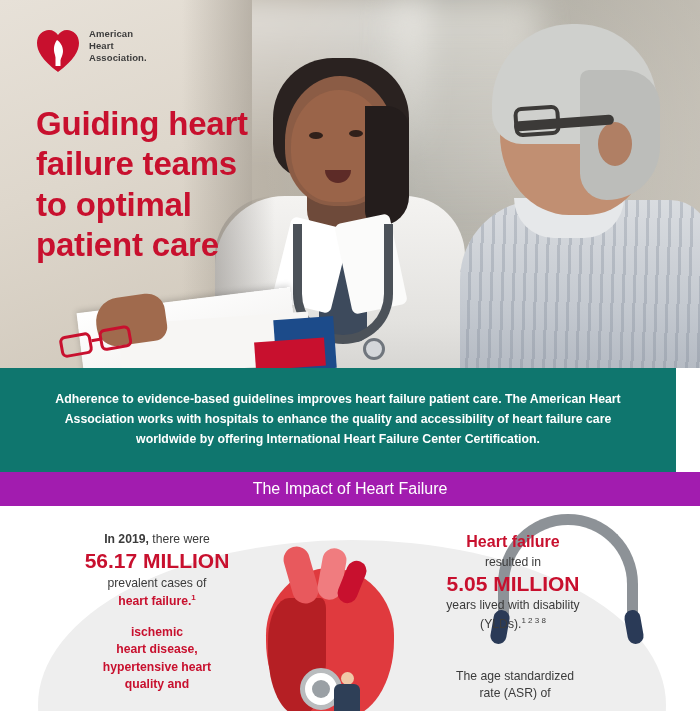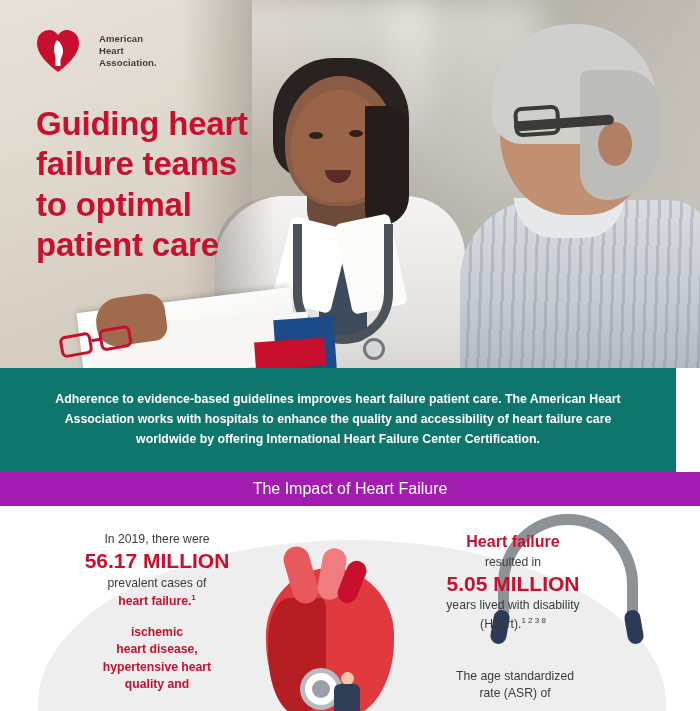--- a/index.html
+++ b/index.html
@@ -184,21 +184,21 @@
     border: 4px solid #3c3a38; border-radius: 8px; transform: rotate(-4deg);
   }
   .pat-collar {
     position: absolute; left: 44px; top: 188px; width: 110px; height: 40px;
     background: #e6e8ea; border-radius: 0 0 40px 40px;
   }
 
   
   .logo {
     position: absolute; left: 36px; top: 28px;
-    display: flex; align-items: center; gap: 19px;
+    display: flex; align-items: flex-start; gap: 9px;
     z-index: 6;
   }
   .logo-mark { position: relative; width: 44px; height: 46px; }
   .logo-text {
     font-size: 9.5px; font-weight: bold; color: #3d3d3d; line-height: 1.25;
     letter-spacing: 0.1px;
   }
 
   .hero-title {
     position: absolute; left: 36px; top: 104px; z-index: 6;
@@ -242,21 +242,21 @@
   }
   .stat-left { left: 42px; top: 25px; width: 230px; }
   .stat-right { left: 388px; top: 25px; width: 250px; }
   .stat-right2 { left: 400px; top: 162px; width: 230px; }
   .stat-left2 { left: 42px; top: 118px; width: 230px; }
 
   .big-red {
     color: #c8102e; font-weight: bold; font-size: 21px; line-height: 1.25;
   }
   .red-bold { color: #c8102e; font-weight: bold; }
-  .dark-bold { color: #3b3b3b; font-weight: normal; }
+  .dark-bold { color: #3b3b3b; font-weight: bold; }
   sup { font-size: 8px; }
 
   
   .heart-art { position: absolute; left: 238px; top: 40px; width: 190px; height: 180px; z-index: 4; }
   .heart-main {
     position: absolute; left: 28px; top: 22px; width: 128px; height: 150px;
     background: #e03a3e; border-radius: 58% 58% 46% 46% / 52% 52% 60% 60%;
   }
   .heart-dark {
     position: absolute; left: 30px; top: 52px; width: 58px; height: 118px;
@@ -422,21 +422,21 @@
         <div class="red-bold">hypertensive heart</div>
         <div class="red-bold">quality and</div>
       </div>
 
       <div class="stat-col stat-right">
         <div class="red-bold" style="font-size:16px;">Heart failure</div>
         <div>resulted in</div>
         <div class="big-red">5.05 MILLION</div>
         <div>years lived with disability</div>
         <div>
-          <span>(Heart).</span><sup>1 2 3 8</sup>
+          <span>(YLDs).</span><sup>1 2 3 8</sup>
         </div>
       </div>
 
       <div class="stat-col stat-right2">
         <div>The age standardized</div>
         <div>rate (ASR) of</div>
       </div>
     </div>
   </div>
 

